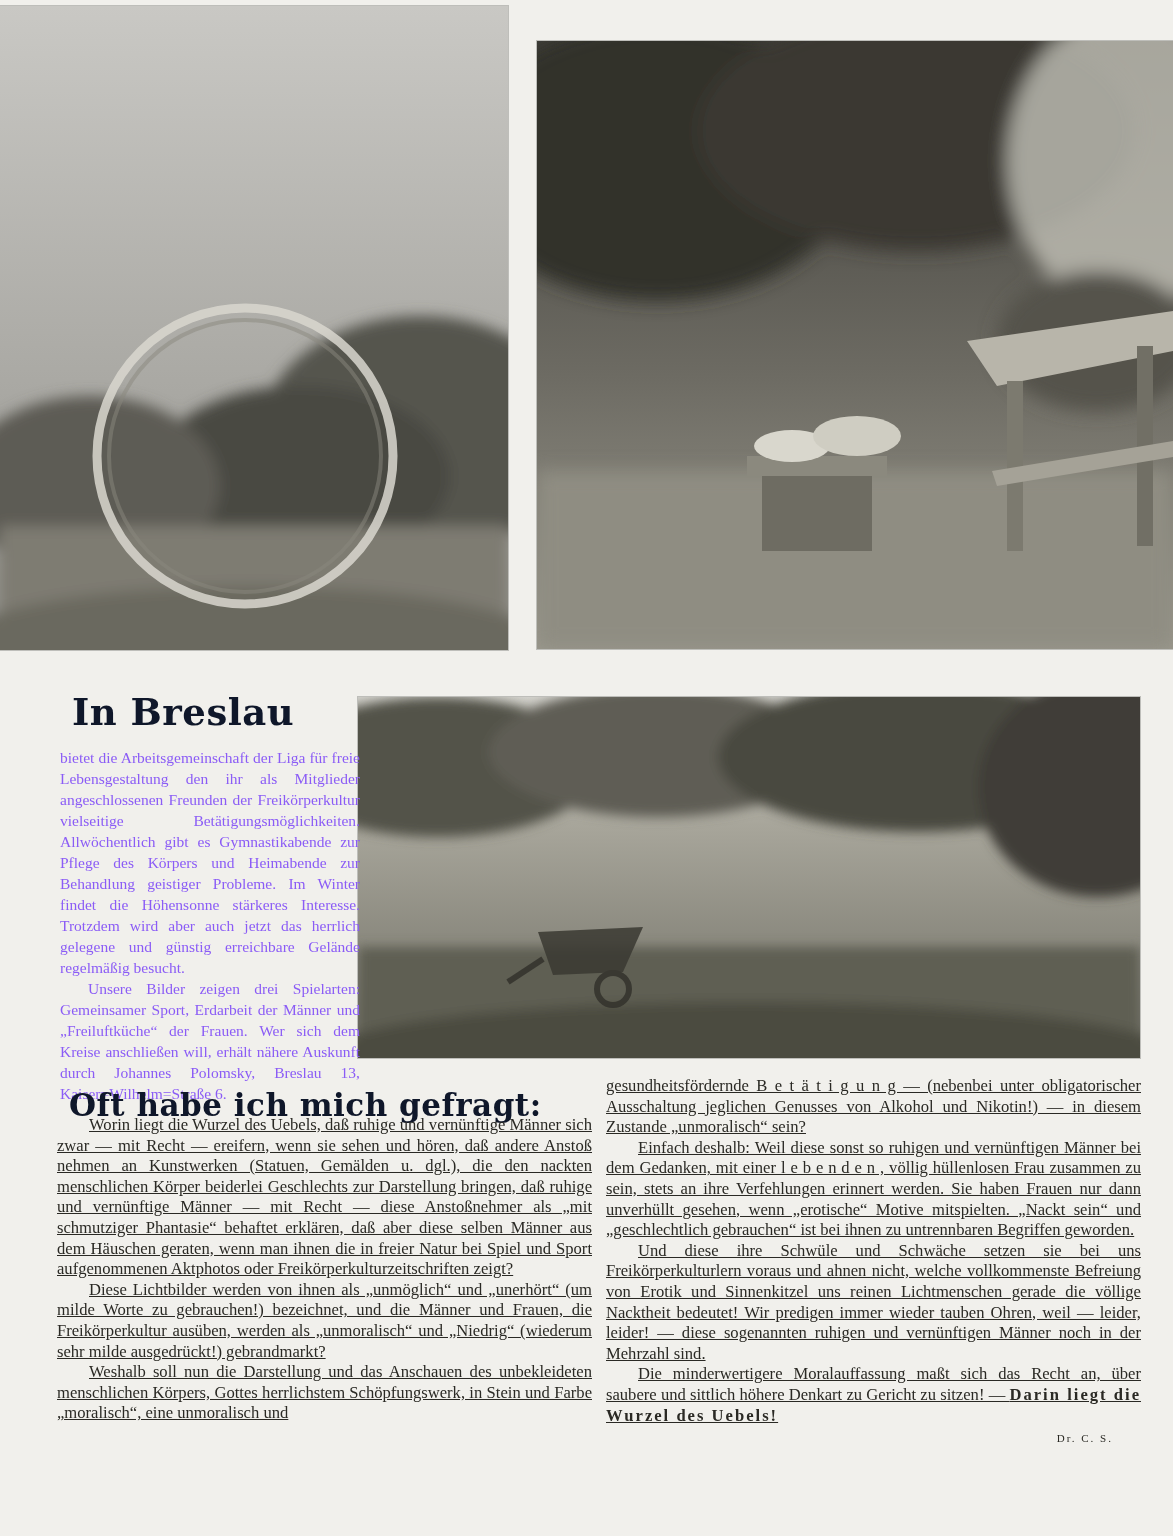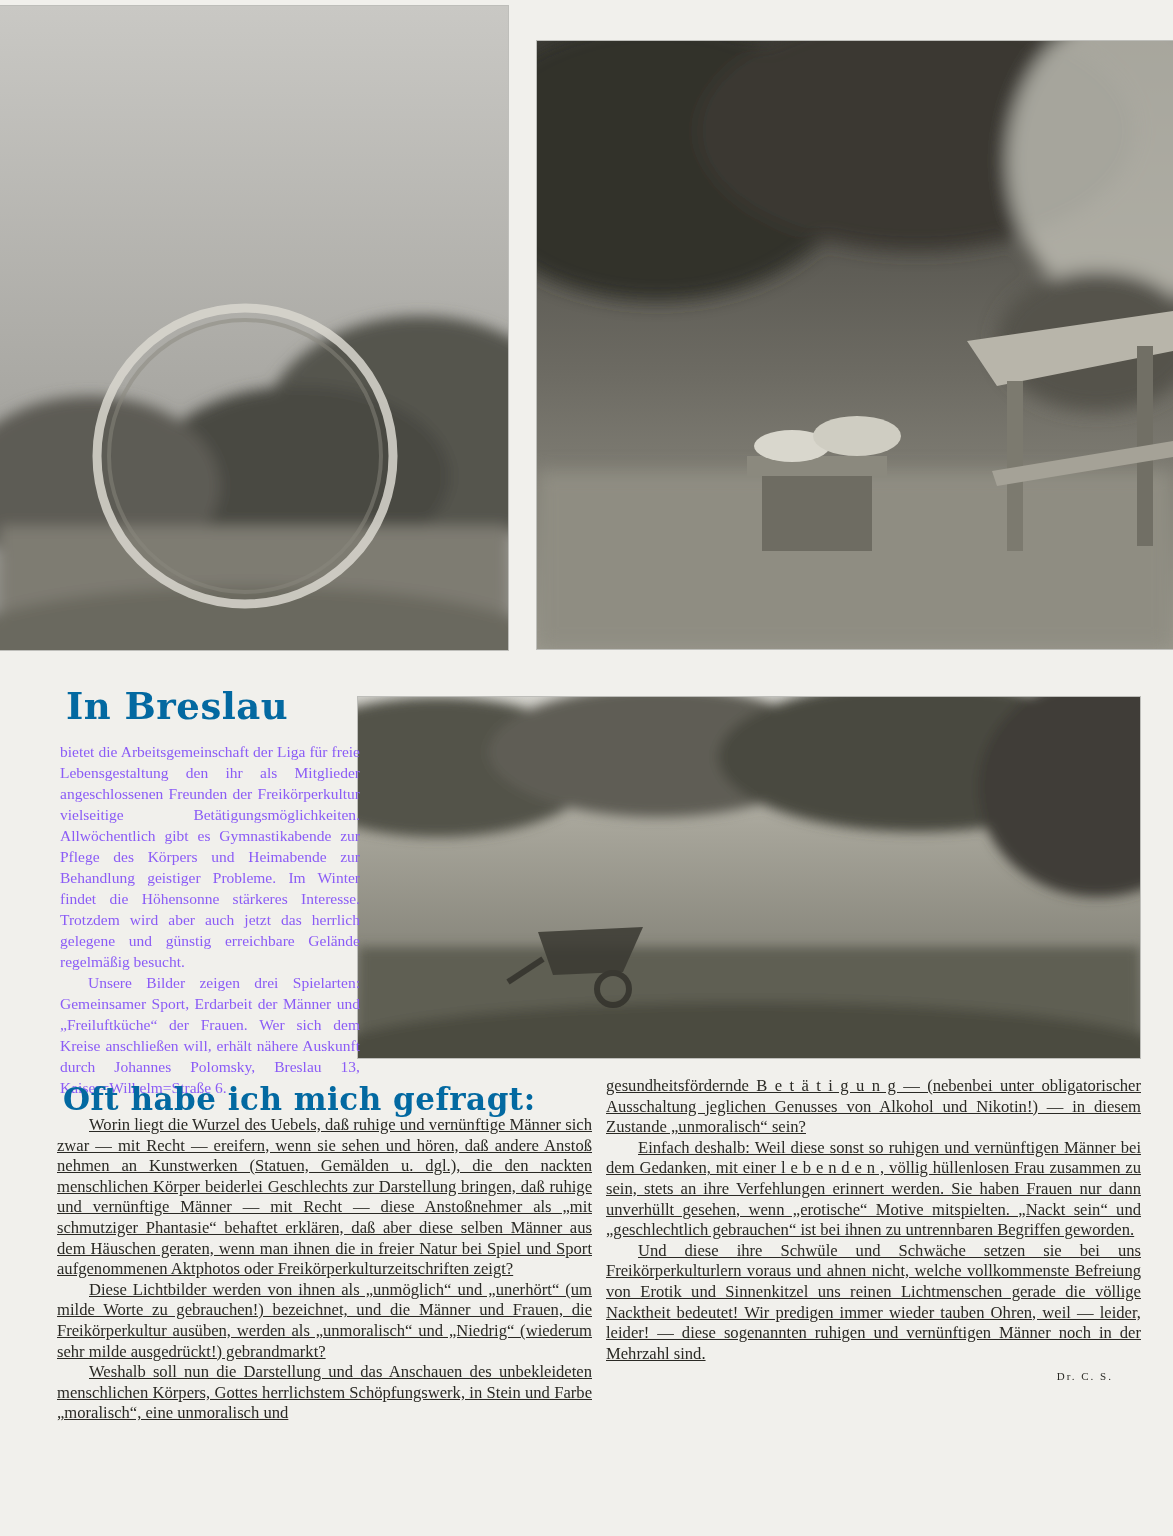--- a/index.html
+++ b/index.html
@@ -15,24 +15,24 @@
   .photo{
     position:absolute;
     background:#8a8880;
     overflow:hidden;
     box-shadow:0 0 0 1px rgba(40,40,35,.25);
   }
   .photo svg{display:block;width:100%;height:100%;}
   .headline{
     font-family:"DejaVu Serif","Liberation Serif",serif;
     font-weight:bold;
-    color:#0369a1;
+    color:#0f172a;
     letter-spacing:.5px;
     line-height:1;
-    margin:6px;
+    margin:12px;
   }
   .breslau-col{
     position:absolute;left:60px;top:682px;width:300px;
   }
   .breslau-col .headline{font-size:37px;margin-bottom:16px;}
   .breslau-col p{
     margin:0;
     font-size:15.5px;line-height:21px;
     text-align:justify;
     color:#8b5cf6;
@@ -167,16 +167,17 @@
   <div class="col col-left">
     <p class="indent">Worin liegt die Wurzel des Uebels, daß ruhige und vernünftige Männer sich zwar — mit Recht — ereifern, wenn sie sehen und hören, daß andere Anstoß nehmen an Kunstwerken (Statuen, Gemälden u. dgl.), die den nackten menschlichen Körper beiderlei Geschlechts zur Darstellung bringen, daß ruhige und vernünftige Männer — mit Recht — diese Anstoßnehmer als „mit schmutziger Phantasie“ behaftet erklären, daß aber diese selben Männer aus dem Häuschen geraten, wenn man ihnen die in freier Natur bei Spiel und Sport aufgenommenen Aktphotos oder Freikörperkulturzeitschriften zeigt?</p>
     <p class="indent">Diese Lichtbilder werden von ihnen als „unmöglich“ und „unerhört“ (um milde Worte zu gebrauchen!) bezeichnet, und die Männer und Frauen, die Freikörperkultur ausüben, werden als „unmoralisch“ und „Niedrig“ (wiederum sehr milde ausgedrückt!) gebrandmarkt?</p>
     <p class="indent">Weshalb soll nun die Darstellung und das Anschauen des unbekleideten menschlichen Körpers, Gottes herrlichstem Schöpfungswerk, in Stein und Farbe „moralisch“, eine unmoralisch und</p>
   </div>
 
   <div class="col col-right">
     <p>gesundheitsfördernde B e t ä t i g u n g — (nebenbei unter obligatorischer Ausschaltung jeglichen Genusses von Alkohol und Nikotin!) — in diesem Zustande „unmoralisch“ sein?</p>
     <p class="indent">Einfach deshalb: Weil diese sonst so ruhigen und vernünftigen Männer bei dem Gedanken, mit einer l e b e n d e n , völlig hüllenlosen Frau zusammen zu sein, stets an ihre Verfehlungen erinnert werden. Sie haben Frauen nur dann unverhüllt gesehen, wenn „erotische“ Motive mitspielten. „Nackt sein“ und „geschlechtlich gebrauchen“ ist bei ihnen zu untrennbaren Begriffen geworden.</p>
     <p class="indent">Und diese ihre Schwüle und Schwäche setzen sie bei uns Freikörperkulturlern voraus und ahnen nicht, welche vollkommenste Befreiung von Erotik und Sinnenkitzel uns reinen Lichtmenschen gerade die völlige Nacktheit bedeutet! Wir predigen immer wieder tauben Ohren, weil — leider, leider! — diese sogenannten ruhigen und vernünftigen Männer noch in der Mehrzahl sind.</p>
+    <p class="indent"><span>Die minderwertigere Moralauffassung maßt sich das Recht an, über saubere und sittlich höhere Denkart zu Gericht zu sitzen! — </span><span class="sperr">Darin liegt die Wurzel des Uebels!</span></p>
     <div class="signature">Dr. C. S.</div>
   </div>
 
 </div>
 
 </body></html>

